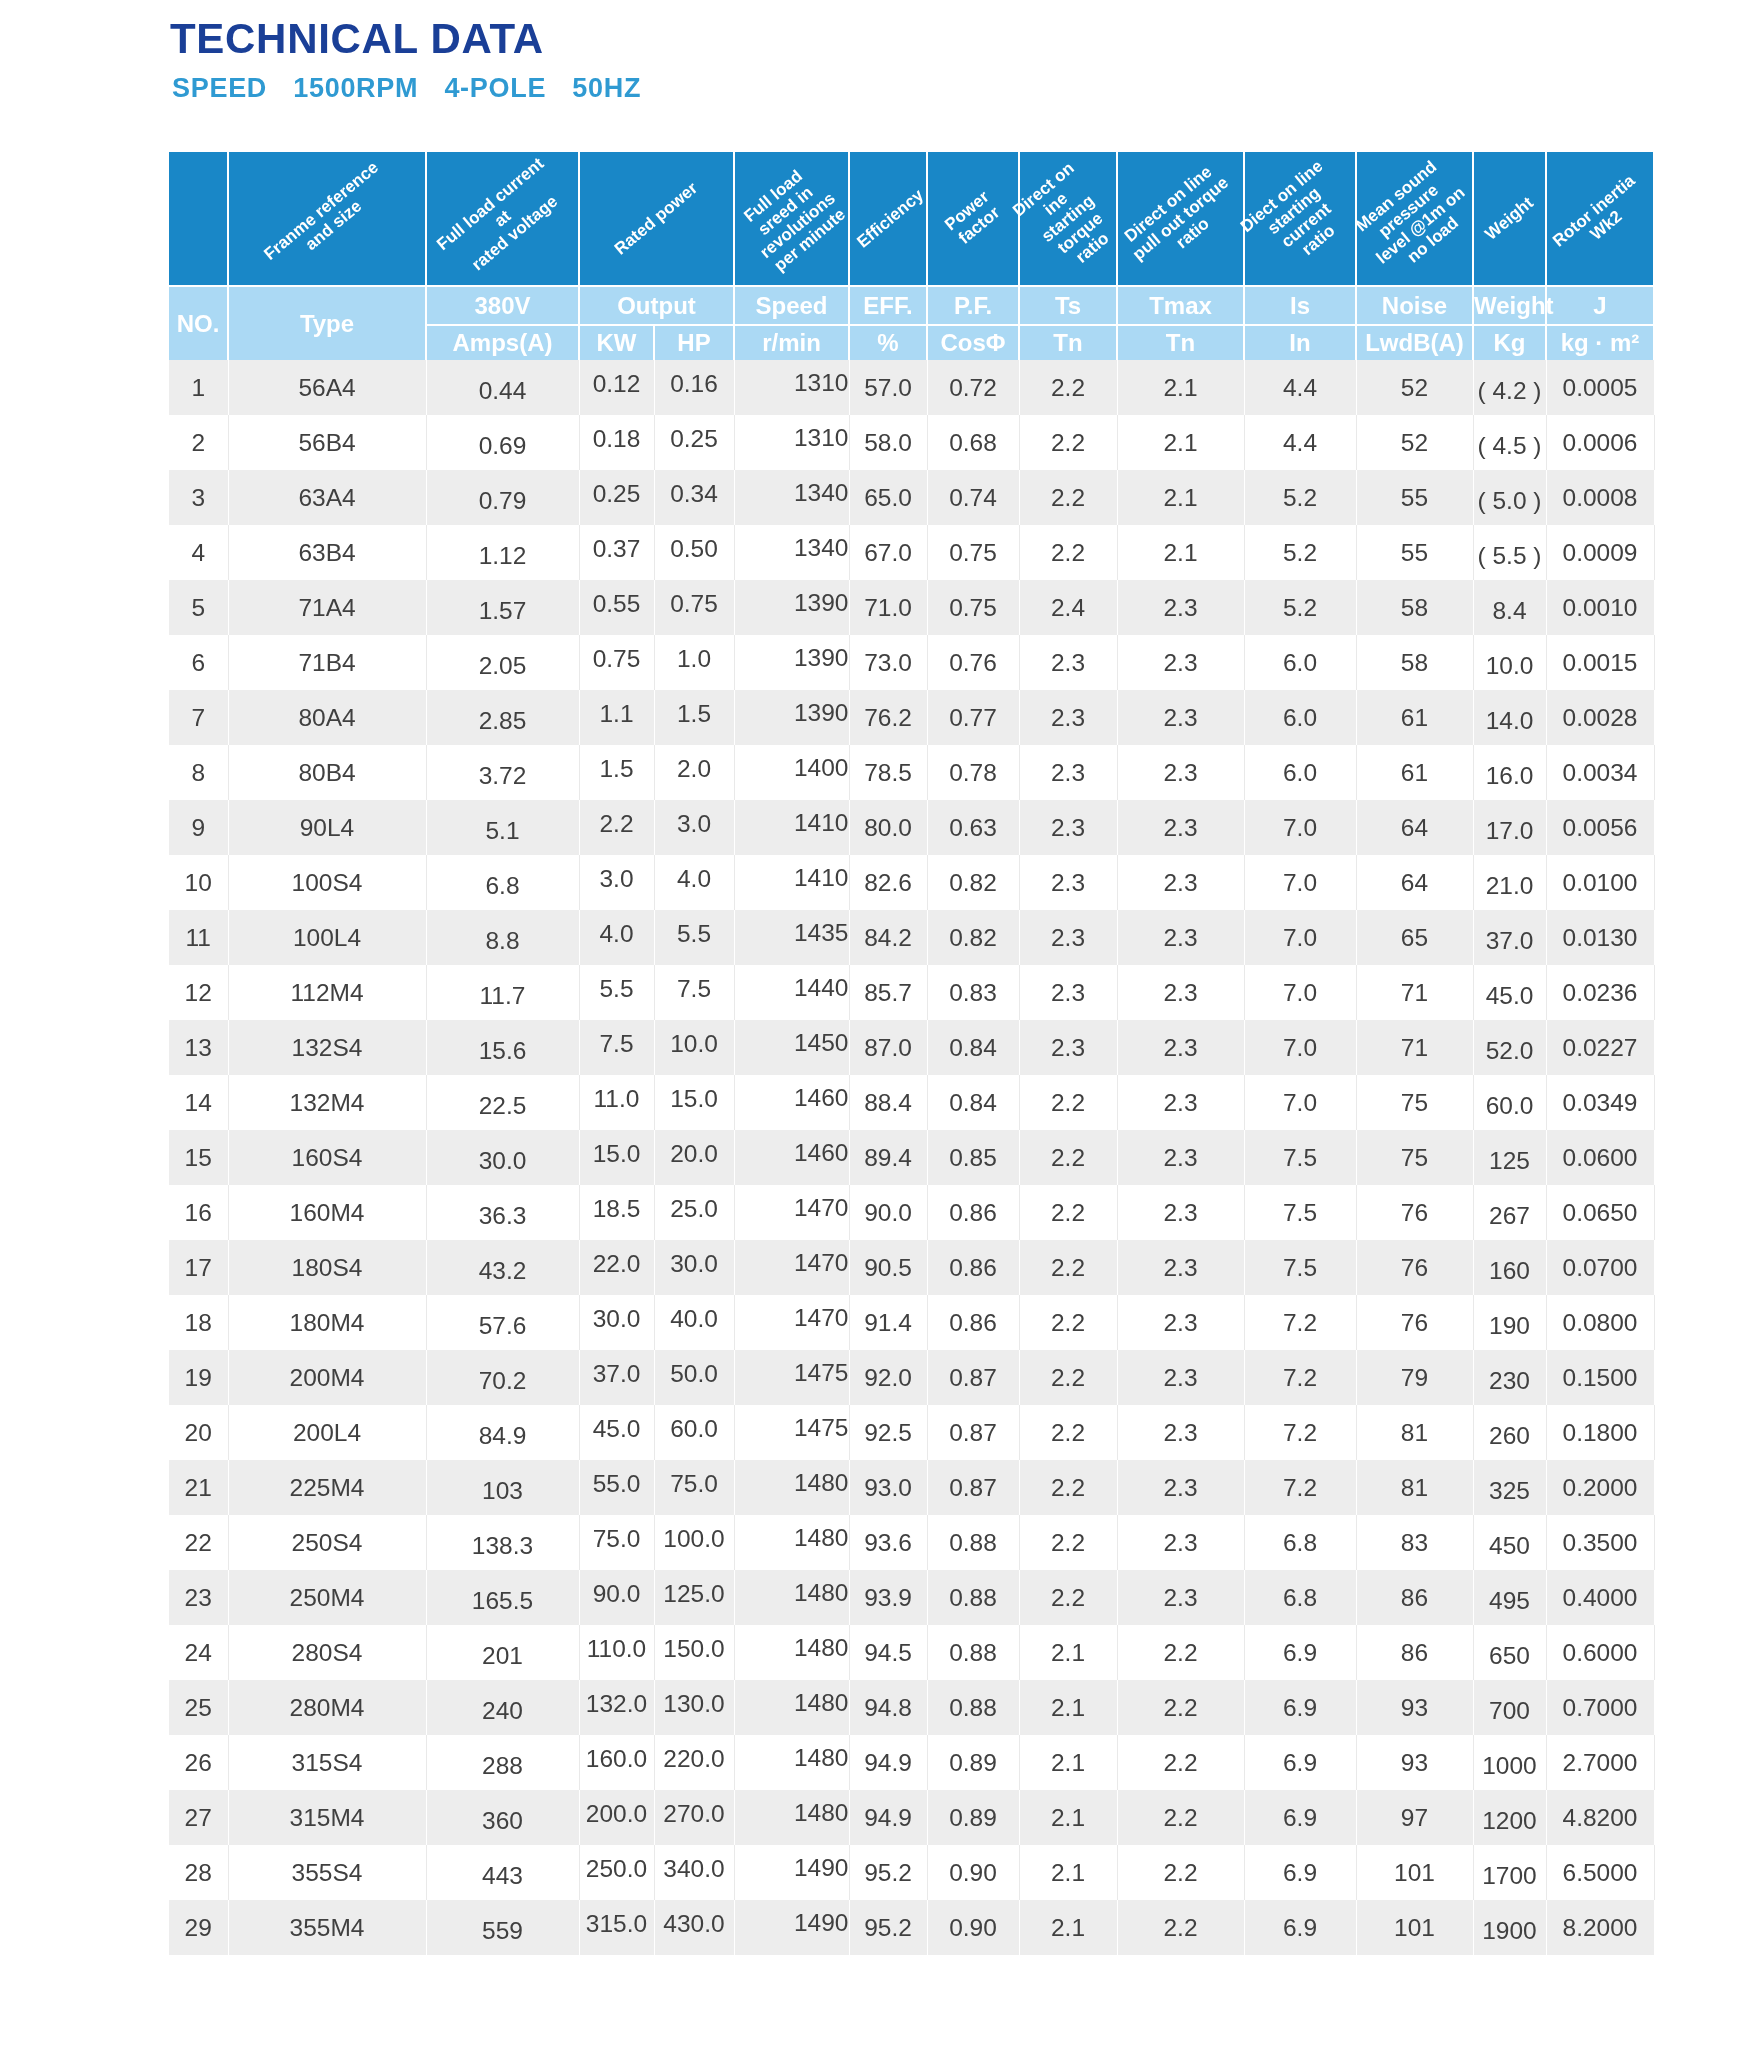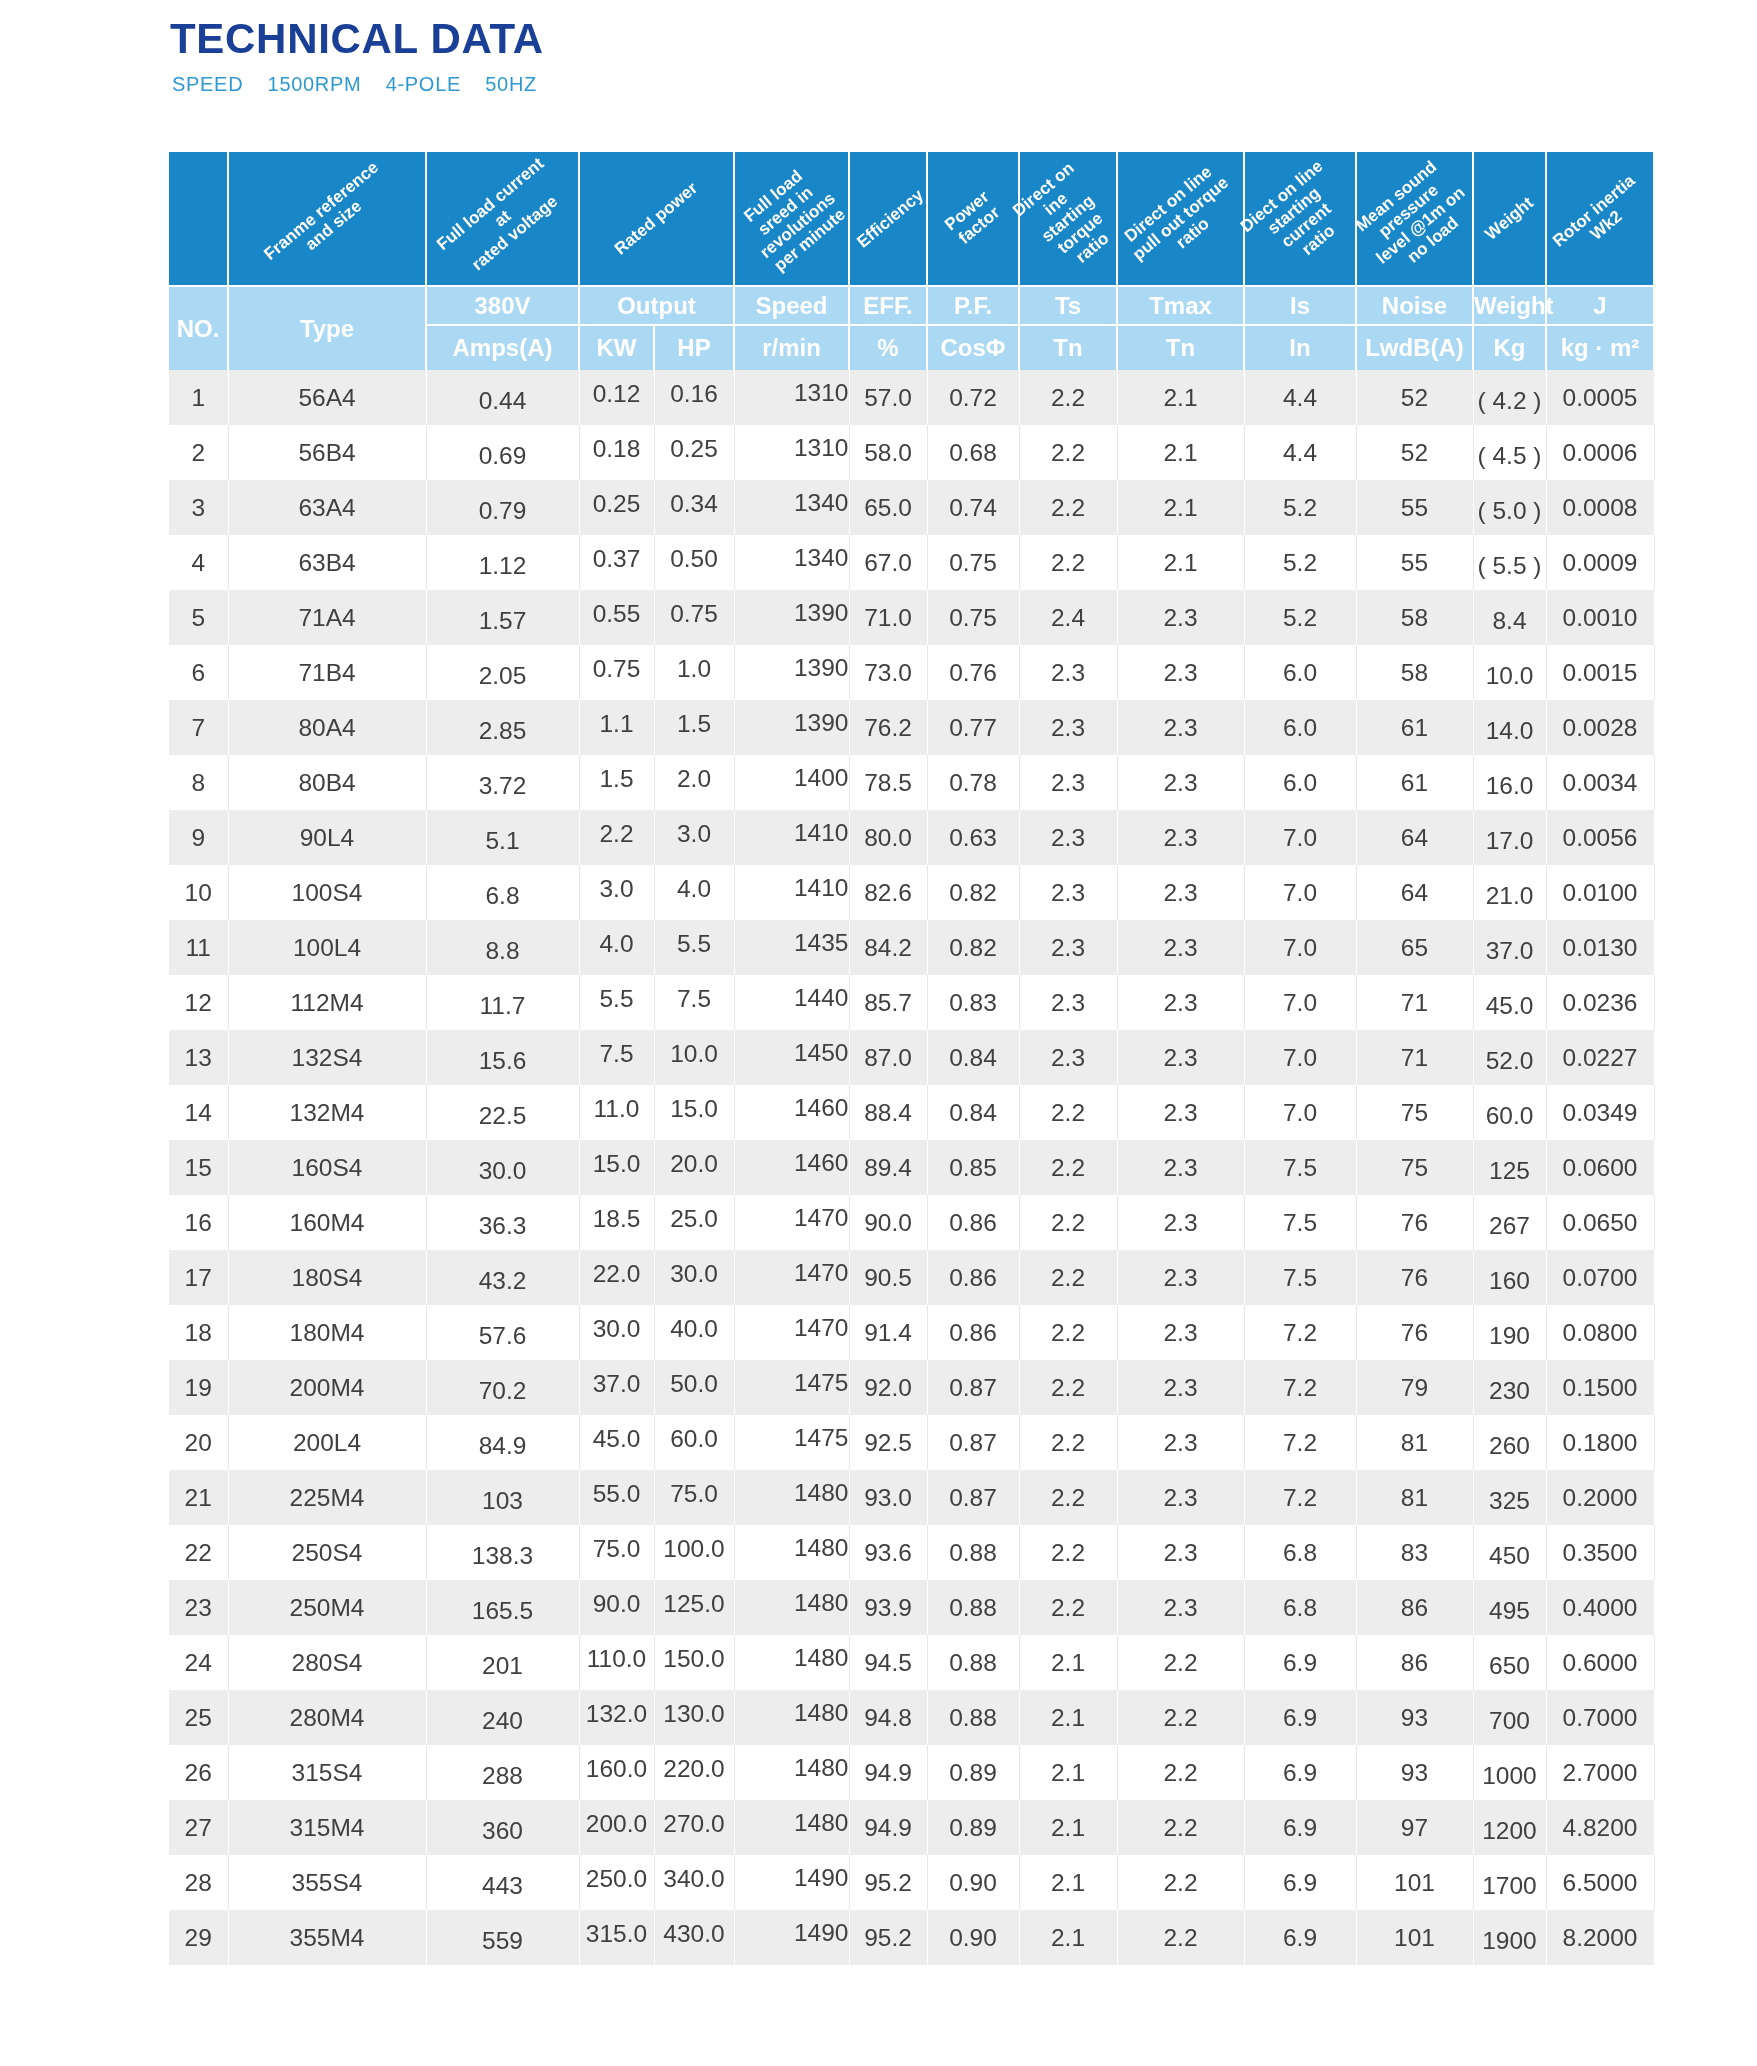--- a/index.html
+++ b/index.html
@@ -11,21 +11,21 @@
   }
   .page { position: absolute; inset: 0; margin-left: 48px; }
 
   .title {
     position: absolute; left: 122px; top: 15.4px;
     font-size: 42px; font-weight: bold; letter-spacing: 0.7px;
     color: #1a3f97;
   }
   .subtitle {
     position: absolute; left: 124px; top: 73px;
-    font-size: 20px; font-weight: normal;
+    font-size: 27px; font-weight: bold;
     letter-spacing: 0.7px; word-spacing: 18px;
     color: #2f9ad2;
   }
 
   table.spec {
     position: absolute; left: 121px; top: 152px;
     width: 1484px;
     border-collapse: collapse; table-layout: fixed;
   }
   .spec th, .spec td { padding: 0; box-sizing: border-box; }
@@ -47,21 +47,21 @@
   }
 
   
   tr.sub1 th, tr.sub2 th {
     background: #abd9f4; color: #ffffff; font-weight: bold;
     border-right: 2.1px solid #ffffff; border-top: 2.1px solid #ffffff;
     text-align: center; vertical-align: middle;
     font-size: 24px; white-space: nowrap;
   }
   tr.sub1 th { height: 39px; }
-  tr.sub2 th { height: 45px; }
+  tr.sub2 th { height: 35px; }
   th.head-label { font-size: 26.6px; }
 
   
   tbody.data td {
     height: 55px;
     text-align: center; vertical-align: middle;
     font-size: 24.5px; color: #404040;
     border-right: 1.4px solid #e9e9e9;
     white-space: nowrap;
   }

